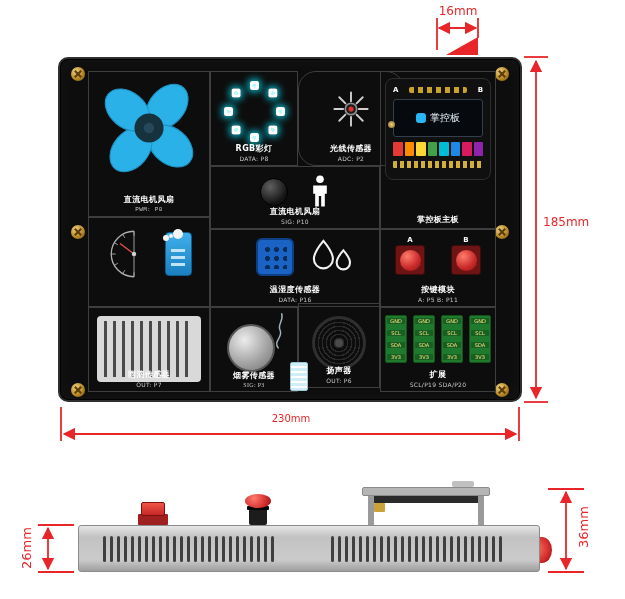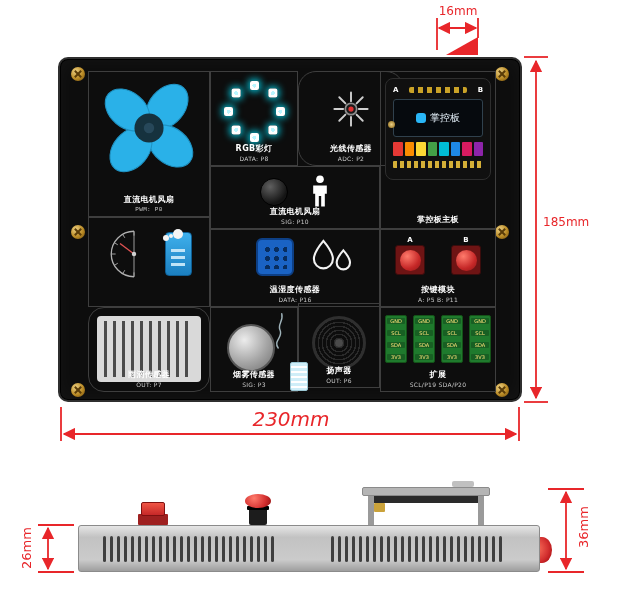--- a/index.html
+++ b/index.html
@@ -1,21 +1,21 @@
 <!DOCTYPE html>
 <html><head>
 <meta charset="utf-8">
 <style>
   html,body{margin:0;padding:0;background:#fff;}
   .canvas{position:relative;width:625px;height:599px;background:#ffffff;overflow:hidden;
           font-family:"DejaVu Sans","Liberation Sans",sans-serif;}
 
   
   .dim-text{position:absolute;color:#e8262a;font-size:12px;font-weight:500;line-height:14px;}
-  .dim-text.big{font-size:20px;font-style:italic;}
+  .dim-text.big{font-size:10px;}
   .dim-text.rot{transform:rotate(-90deg);}
   .dims{position:absolute;left:0;top:0;pointer-events:none;}
 
   
   .board{position:absolute;left:58px;top:57px;width:464px;height:345px;background:#0d0d0d;
          border:2px solid #2f2f2f;border-radius:10px;box-sizing:border-box;
          box-shadow:inset 0 0 0 1px #000, inset 0 0 22px rgba(255,255,255,.04);}
   .screw{position:absolute;width:14px;height:14px;border-radius:50%;
          background:radial-gradient(circle at 35% 32%,#ecd083,#b98a24 55%,#6e4a0e);}
   .screw::before,.screw::after{content:"";position:absolute;left:50%;top:50%;background:#5a3c08;}
@@ -218,21 +218,21 @@
             <line x1="19" y1="54.5" x2="21.5" y2="50.5"></line>
             <line x1="32" y1="58" x2="32" y2="53"></line>
           </g>
           <line x1="32" y1="32" x2="16" y2="20" stroke="#e05252" stroke-width="1.5"></line>
           <circle cx="32" cy="32" r="2.5" fill="#d0d0d0"></circle>
         </svg>
         <div class="servo-body"></div>
       </div>
     </div>
 
-    <div class="cell" style="left:28px;top:248px;width:122px;height:85px;border-radius:16px;">
+    <div class="cell" style="left:28px;top:248px;width:122px;height:85px;">
       <div class="rain-plate"></div>
       <div class="mod-label">
         <div class="mod-name">雨滴传感器</div>
         <div class="mod-pin">OUT: P7</div>
       </div>
     </div>
 
     <div class="cell" style="left:150px;top:12px;width:88px;height:95px;">
       <div class="rgb-ring">
         <div class="led"></div>
@@ -294,21 +294,21 @@
             <path d="M37 13 C37 13 30 21 30 26 a7 7 0 0 0 14 0 C44 21 37 13 37 13 Z"></path>
           </g>
         </svg>
       </div>
       <div class="mod-label">
         <div class="mod-name">温湿度传感器</div>
         <div class="mod-pin">DATA: P16</div>
       </div>
     </div>
 
-    <div class="cell" style="left:150px;top:248px;width:88px;height:85px;">
+    <div class="cell" style="left:150px;top:248px;width:88px;height:85px;font-family:Liberation Serif, serif;">
       <div class="smoke-wrap">
         <div class="smoke-can"></div>
         <svg class="smoke-wisp" viewBox="0 0 20 44" width="18" height="40">
           <path d="M8 42 C2 34 14 30 10 22 C7 16 14 12 12 4" stroke="#9fb3ba" stroke-width="1.6" fill="none" stroke-linecap="round"></path>
         </svg>
       </div>
       <div class="mod-label">
         <div class="mod-name">烟雾传感器</div>
         <div class="mod-pin">SIG: P3</div>
       </div>

